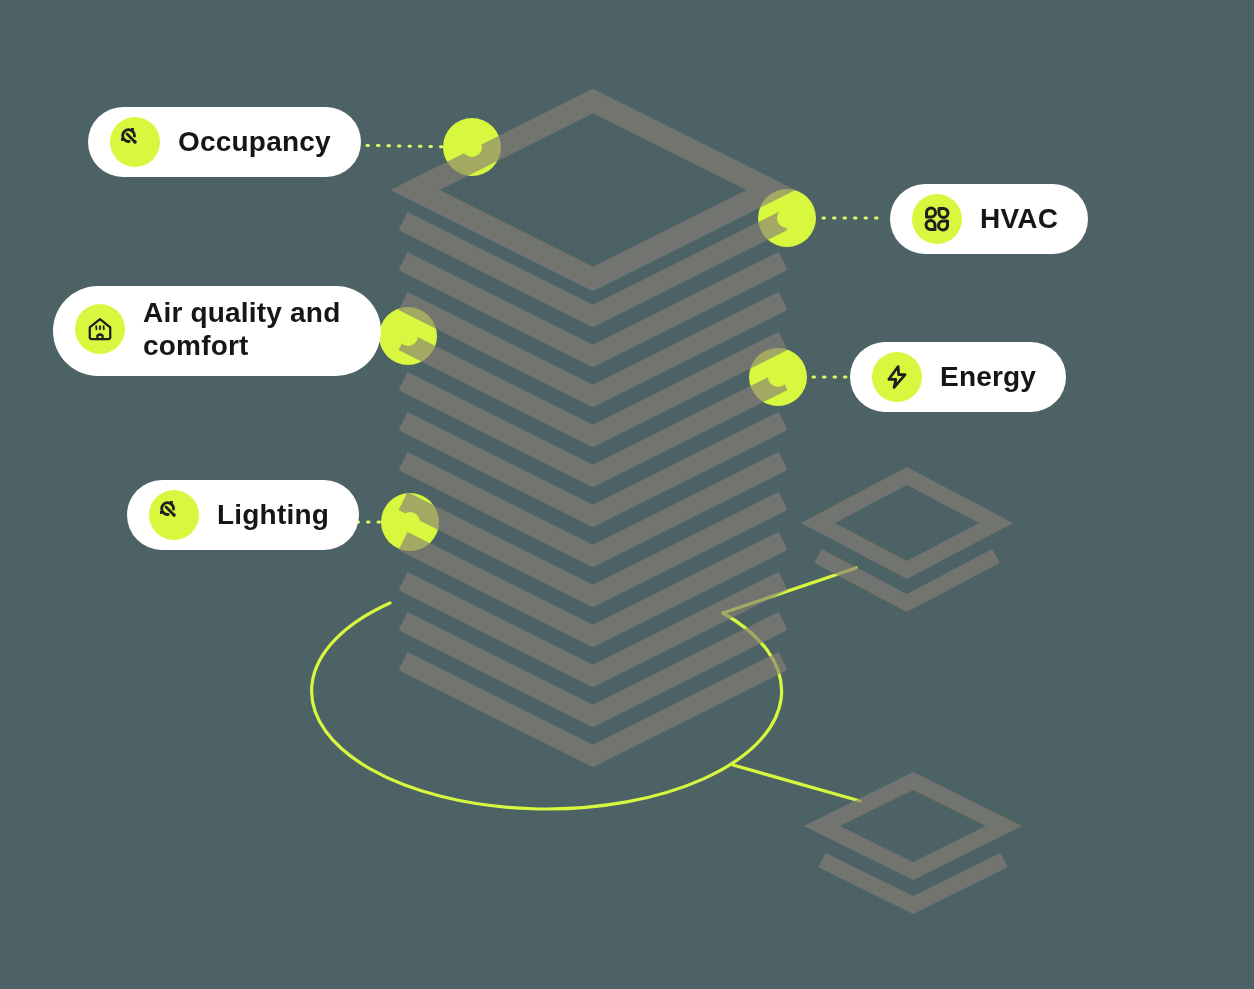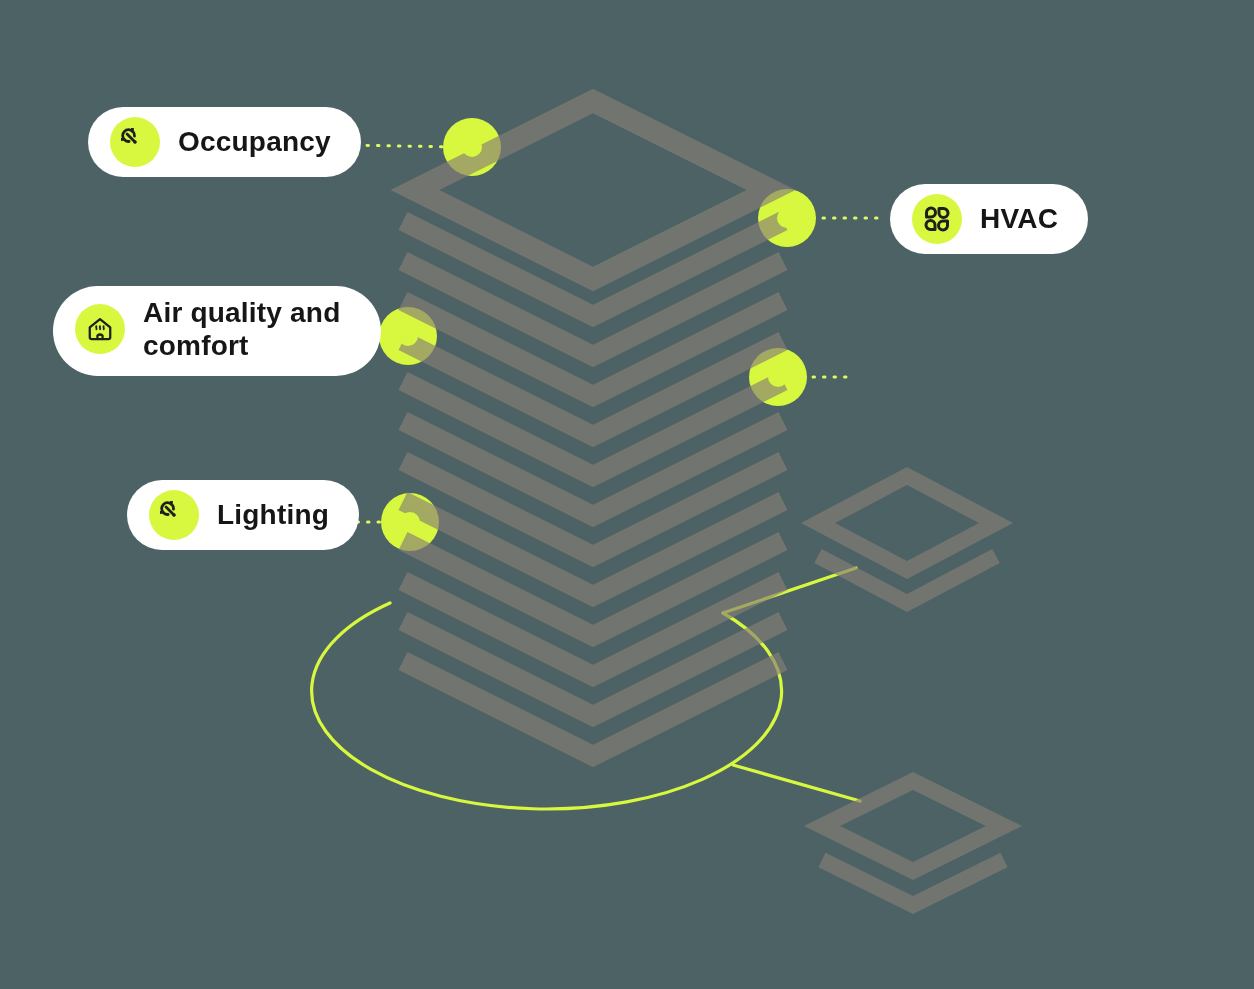--- a/index.html
+++ b/index.html
@@ -155,20 +155,28 @@
         <g stroke-width="1.7">
           <path d="M9.6,13.2 c1,-0.9 -1,-1.9 0,-2.8"></path>
           <path d="M13,13.2 c1,-0.9 -1,-1.9 0,-2.8"></path>
           <path d="M16.4,13.2 c1,-0.9 -1,-1.9 0,-2.8"></path>
         </g>
       </svg>
     </span>
     <span class="label">Air quality and comfort</span>
   </div>
 
+  <div class="pill pill-energy">
+    <span class="icon-circle">
+      <svg width="28" height="28" viewBox="0 0 24 24" fill="none" stroke="#1E2020" stroke-width="2.3" stroke-linejoin="round">
+        <path d="M13,3 L5,14 H11 L9.4,21 L19,10 H13.4 Z"></path>
+      </svg>
+    </span>
+    <span class="label">Energy</span>
+  </div>
 
   <div class="pill pill-lighting">
     <span class="icon-circle">
       <svg width="28" height="28" viewBox="0 0 26 26" fill="none" stroke="#1E2020" stroke-width="2.6" stroke-linecap="round">
         <path d="M2.86,10.28 A10.5,10.5 0 1 1 10.28,2.86"></path>
         <path d="M7.52,12.52 A5.5,5.5 0 1 1 12.52,7.52"></path>
         <path d="M13,13 L5.6,5.6"></path>
         <circle cx="13" cy="13" r="1.6" fill="#1E2020" stroke="none"></circle>
       </svg>
     </span>

